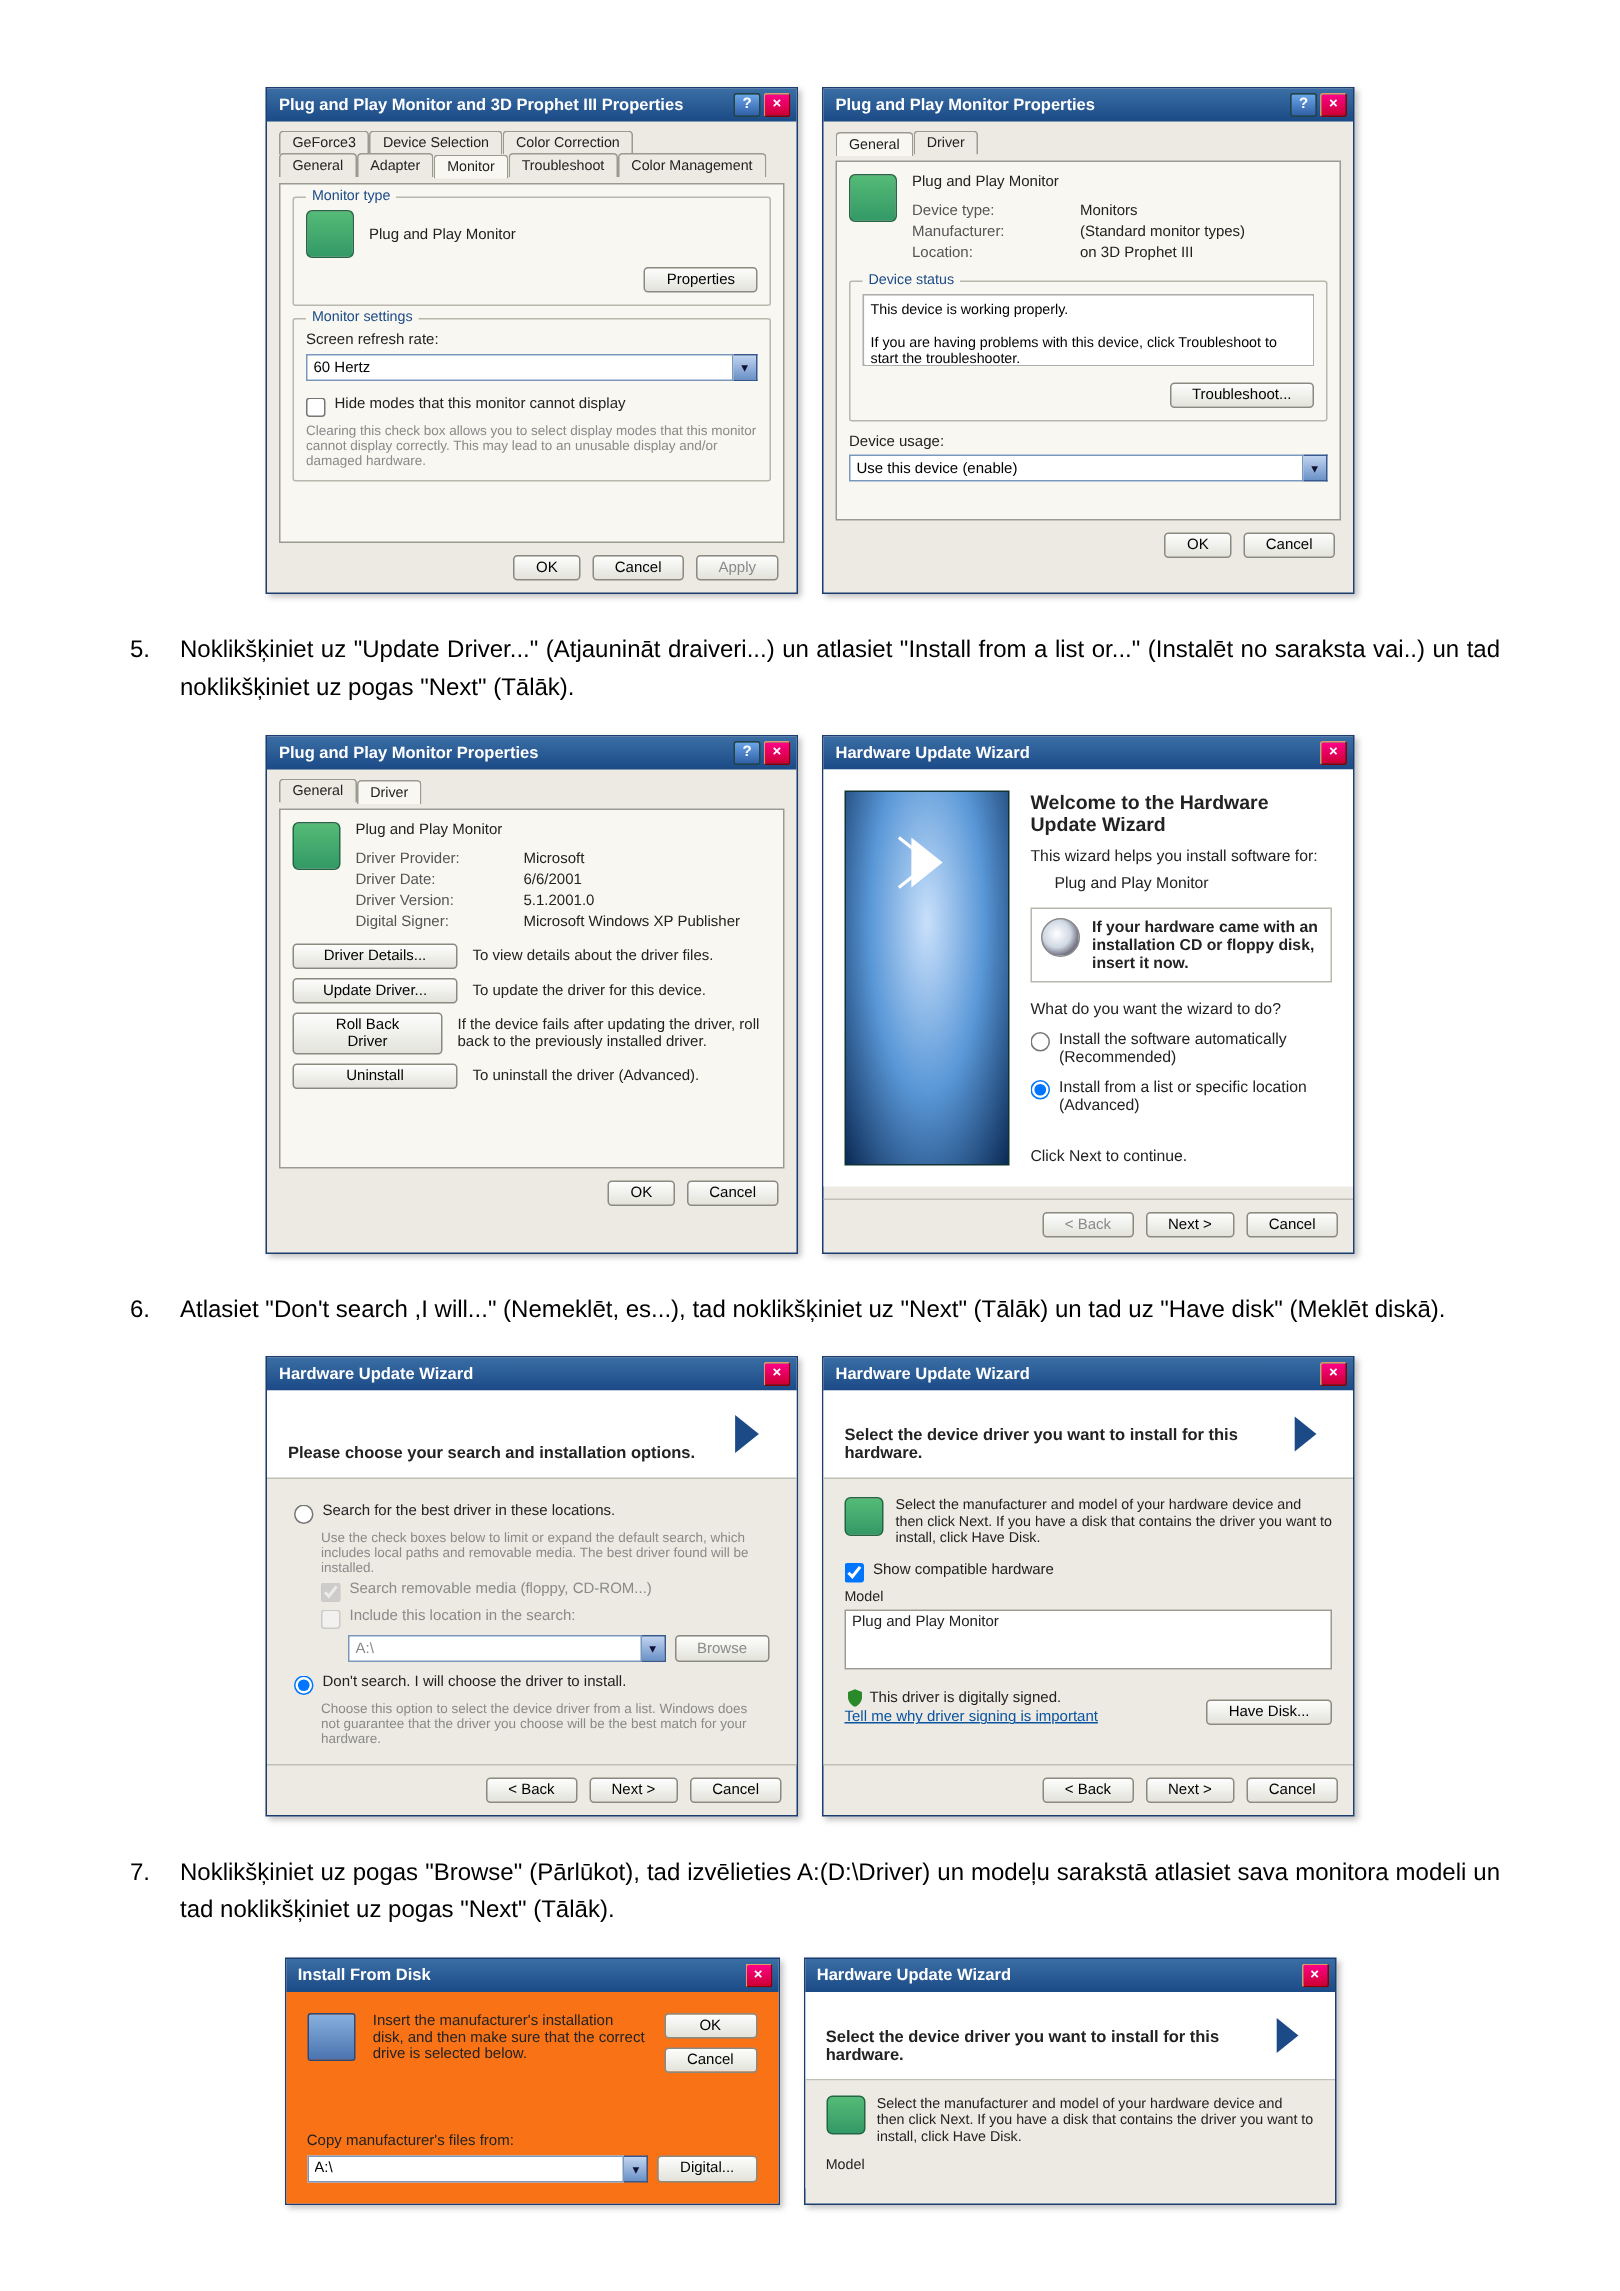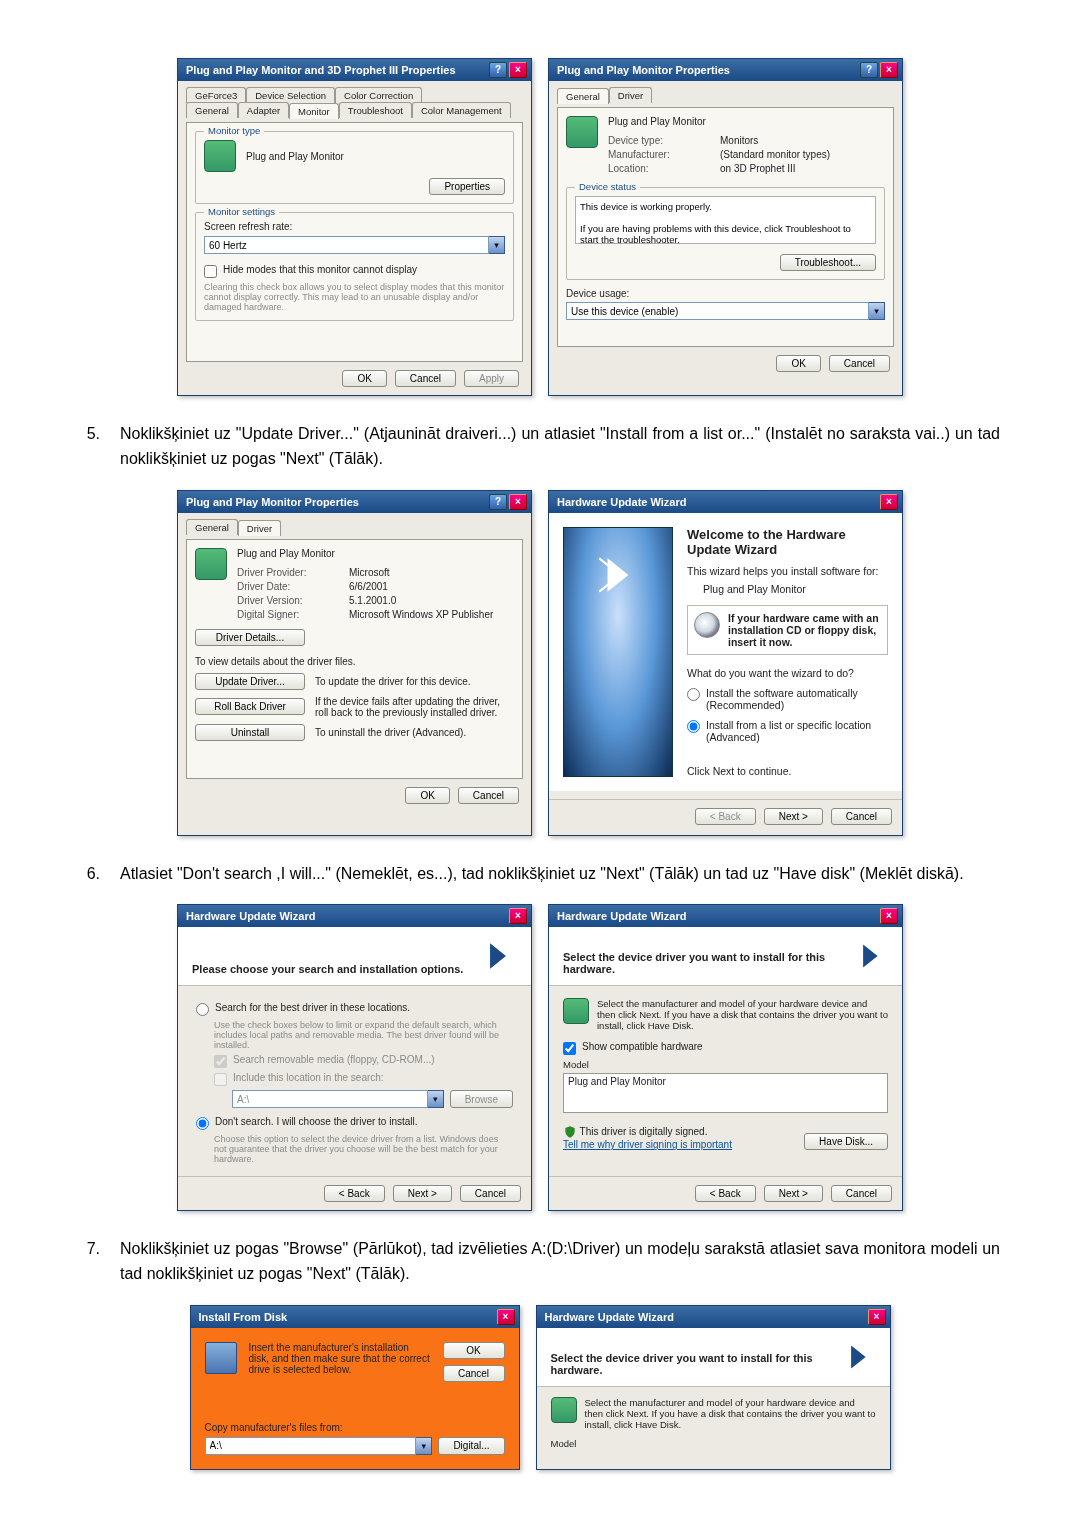--- a/index.html
+++ b/index.html
@@ -207,30 +207,30 @@
               <div class="field-row">
                   <span class="k">Driver Version:</span>
                   <span>5.1.2001.0</span>
                 </div>
               <div class="field-row">
                   <span class="k">Digital Signer:</span>
                   <span>Microsoft Windows XP Publisher</span>
                 </div>
             </div>
           </div>
-          <div style="display:flex;gap:10px;margin:6px 0;flex-direction:column;">
+          <div style="display:flex;gap:10px;align-items:center;margin:6px 0;">
               <button class="btn" style="width:110px;">Driver Details...</button>
               <span style="flex:1;">To view details about the driver files.</span>
             </div>
           <div style="display:flex;gap:10px;align-items:center;margin:6px 0;">
               <button class="btn" style="width:110px;">Update Driver...</button>
               <span style="flex:1;">To update the driver for this device.</span>
             </div>
           <div style="display:flex;gap:10px;align-items:center;margin:6px 0;">
-              <button class="btn" style="width:110px;">Roll Back Driver</button>
+              <button class="btn" style="width:100px;">Roll Back Driver</button>
               <span style="flex:1;">If the device fails after updating the driver, roll back to the previously installed driver.</span>
             </div>
           <div style="display:flex;gap:10px;align-items:center;margin:6px 0;">
               <button class="btn" style="width:110px;">Uninstall</button>
               <span style="flex:1;">To uninstall the driver (Advanced).</span>
             </div>
         </div>
         <div class="btn-row">
           <button class="btn">OK</button>
           <button class="btn">Cancel</button>

